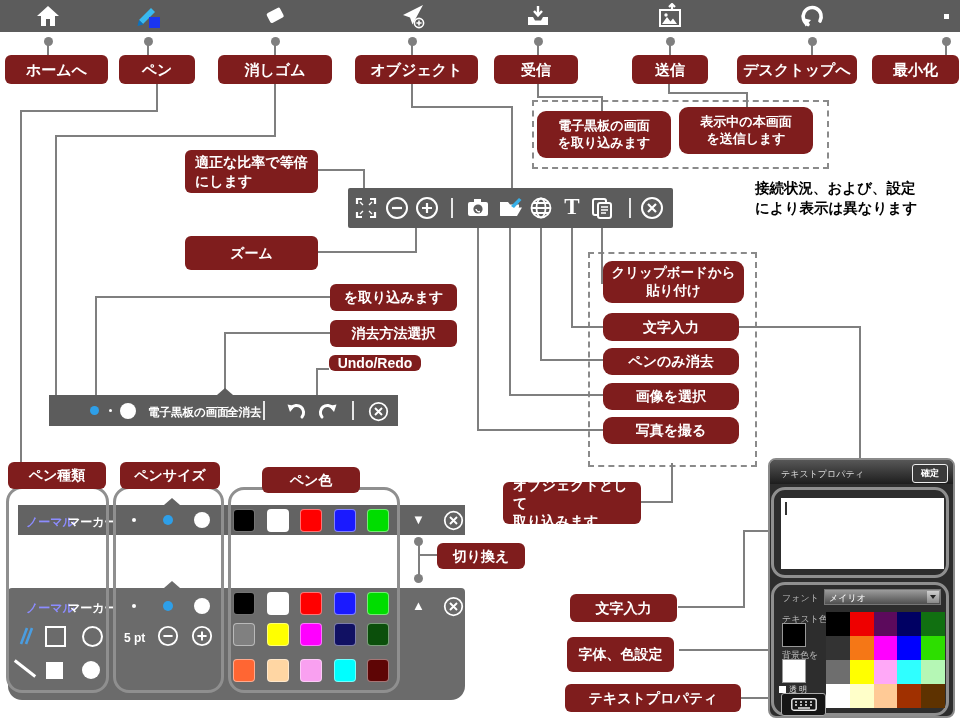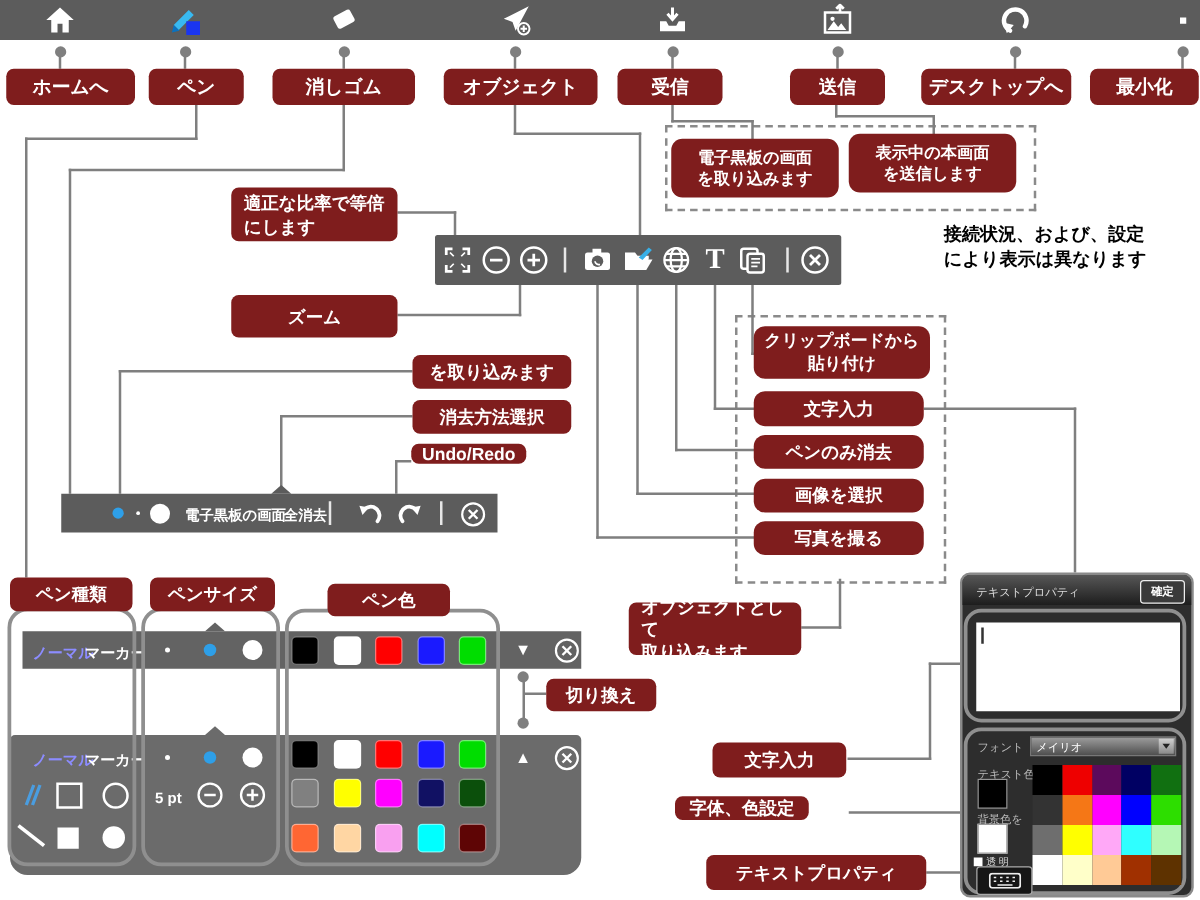--- a/index.html
+++ b/index.html
@@ -372,21 +372,21 @@
   </div>
 
 <div class="outline" style="left:6px;top:486px;width:97px;height:201px"></div>
 <div class="outline" style="left:113px;top:486px;width:105px;height:201px"></div>
 <div class="outline" style="left:228px;top:487px;width:166px;height:200px"></div>
 
 <div class="lbl" style="left:570px;top:594px;width:107px;height:28px">文字入力</div>
 <div class="hl" style="left:678px;top:606px;width:67px"></div>
 <div class="vl" style="left:743px;top:530px;height:78px"></div>
 <div class="hl" style="left:743px;top:530px;width:30px"></div>
-<div class="lbl" style="left:540px;top:637px;width:107px;height:19px">字体、色設定</div>
+<div class="lbl" style="left:567px;top:637px;width:107px;height:35px">字体、色設定</div>
 <div class="hl" style="left:679px;top:649px;width:93px"></div>
 <div class="lbl" style="left:565px;top:684px;width:176px;height:28px">テキストプロパティ</div>
 <div class="hl" style="left:741px;top:697px;width:39px"></div>
 
 <div class="abs" style="left:768px;top:458px;width:187px;height:260px;background:#2d2d2d;border:2px solid #8a8a8a;border-radius:8px;box-sizing:border-box;z-index:7">
   <div style="position:absolute;left:0;top:0;right:0;height:24px;background:linear-gradient(#575757,#1d1d1d);border-radius:6px 6px 0 0"></div>
   <div class="dlg-txt" style="left:11px;top:8px">テキストプロパティ</div>
   <div style="position:absolute;left:142px;top:4px;width:34px;height:17px;border:1.5px solid #eee;border-radius:3px;background:#3a3a3a;display:flex;align-items:center;justify-content:center;z-index:9">
     <span style="color:#fff;font-size:9px;font-weight:bold">確定</span>
   </div>

